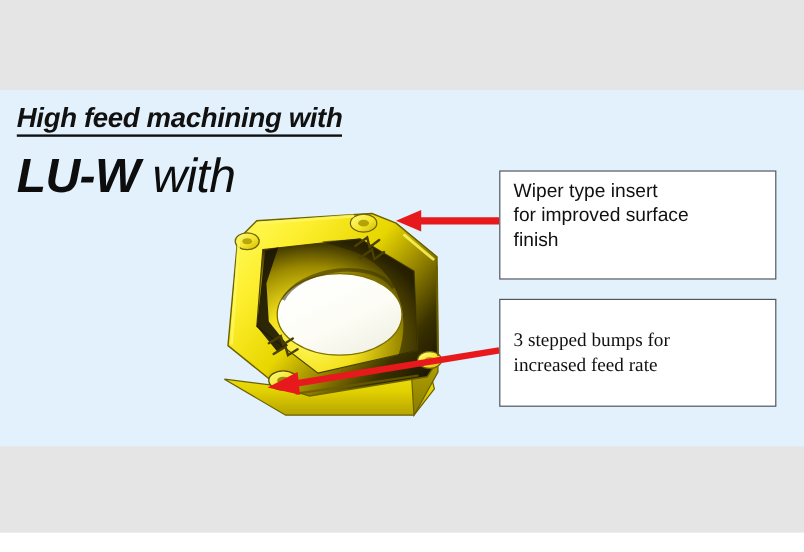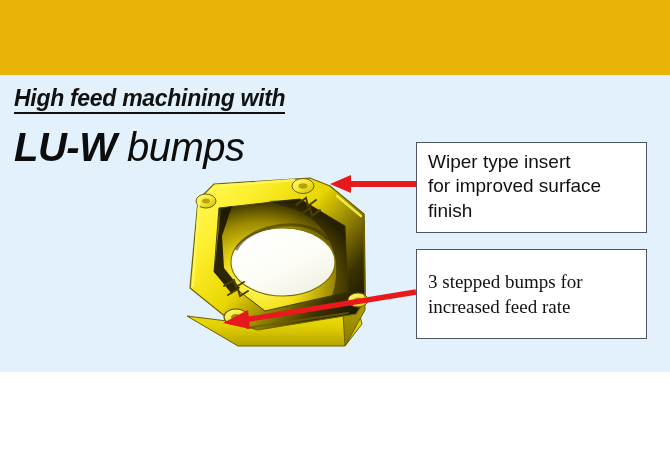--- a/index.html
+++ b/index.html
@@ -7,22 +7,22 @@
     margin: 0;
     padding: 0;
     background: #ffffff;
   }
   body {
     font-family: "Liberation Sans", sans-serif;
   }
   #stage {
     position: relative;
     width: 670px;
-    height: 372px;
-    background: #eab308;
+    height: 444px;
+    background: #e5e5e5;
     overflow: hidden;
   }
   
   #panel {
     position: absolute;
     left: 0;
     top: 75px;
     width: 670px;
     height: 297px;
     background: #e2f1fb;
@@ -63,21 +63,21 @@
     font-weight: normal;
   }
   
   .callout {
     position: absolute;
     background: #ffffff;
     border: 1.6px solid #4c5560;
     box-sizing: border-box;
     color: #111111;
     font-family: "Liberation Sans", sans-serif;
-    font-size: 19px;
+    font-size: 16px;
     line-height: 1.28;
     padding: 7px 9px 6px 11px;
     white-space: pre-line;
   }
   #callout-1 {
     left: 416px;
     top: 142px;
     width: 231px;
     height: 91px;
   }
@@ -103,21 +103,21 @@
 </head>
 <body>
 
 <div id="stage">
 
   <div id="panel"></div>
 
   <div id="kicker">High feed machining with</div>
 
   <div id="headline">
-    <span class="strong">LU-W</span><span class="light"> bumps</span>
+    <span class="strong">LU-W</span><span class="light"> with</span>
   </div>
 
   <svg id="art" viewBox="0 0 670 460">
     <defs>
 
       <linearGradient id="topFace" x1="0" y1="0.1" x2="1" y2="0.85">
         <stop offset="0%" stop-color="#fff95a"></stop>
         <stop offset="22%" stop-color="#fdef2e"></stop>
         <stop offset="48%" stop-color="#e8d600"></stop>
         <stop offset="68%" stop-color="#8d7c00"></stop>

